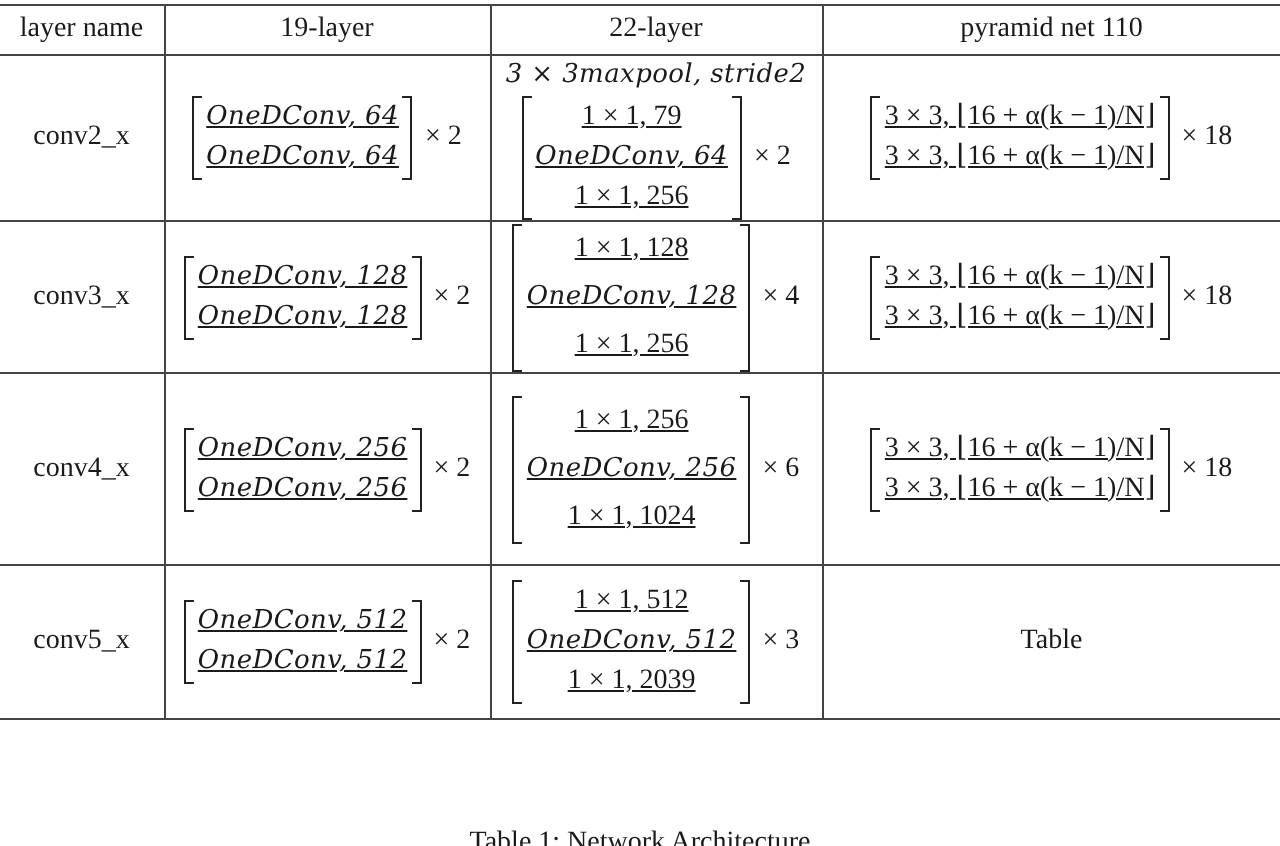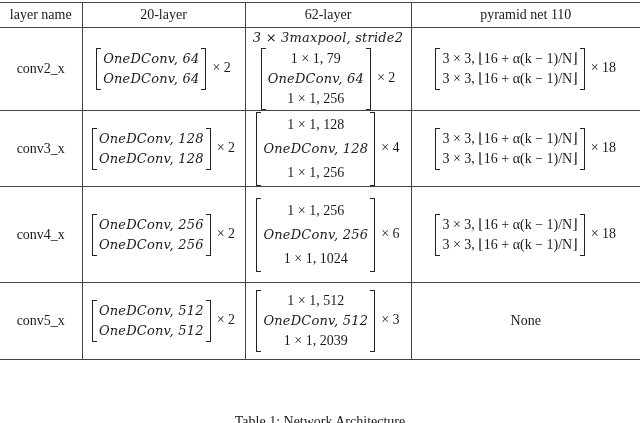--- a/index.html
+++ b/index.html
@@ -32,21 +32,21 @@
 
   .it { font-style: italic; font-family: "DejaVu Serif", "Liberation Serif", serif; font-size: 13px; letter-spacing: 0.2px; }
   .mat { display: inline-flex; align-items: center; vertical-align: middle; }
   .bracket {
     display: inline-block; width: 4px; align-self: stretch;
     border-top: 1.2px solid #222; border-bottom: 1.2px solid #222;
   }
   .bracket.l { border-left: 1.2px solid #222; }
   .bracket.r { border-right: 1.2px solid #222; }
   .mat-body { display: inline-flex; flex-direction: column; padding: 1px 2px; }
-  .mat-body > div { line-height: 20px; }
+  .mat-body > div { line-height: 20px; text-decoration: underline; }
   .mat-body.tall > div { line-height: 24px; }
   .mat-body.left > div { text-align: left; }
   .mult { margin-left: 6px; font-size: 14px; }
   .pre-line { line-height: 20px; white-space: nowrap; }
   .caption {
     position: absolute; left: 0; width: 640px; top: 414px;
     text-align: center; font-size: 14px;
   }
 </style>
 </head>
@@ -55,22 +55,22 @@
 <table class="arch">
   <colgroup>
       <col class="c0">
       <col class="c1">
       <col class="c2">
       <col class="c3">
     </colgroup>
   <tbody>
       <tr class="r-head">
     <td>layer name</td>
-    <td>20-layer</td>
-    <td>62-layer</td>
+    <td>19-layer</td>
+    <td>22-layer</td>
     <td>pyramid net 110</td>
   </tr>
 
 
   <tr class="r-conv2">
     <td>conv2_x</td>
     <td>
       <span class="mat">
         <span class="bracket l"></span>
         <span class="mat-body it">
@@ -190,19 +190,19 @@
       <span class="mat">
         <span class="bracket l"></span>
         <span class="mat-body">
           <div>1 × 1, 512</div>
           <div class="it">OneDConv, 512</div>
           <div>1 × 1, 2039</div>
         </span>
         <span class="bracket r"></span>
       </span><span class="mult">× 3</span>
     </td>
-    <td>None</td>
+    <td>Table</td>
   </tr>
 
 </tbody>
   </table>
 
 <div class="caption">Table 1: Network Architecture</div>
 
 </body></html>

